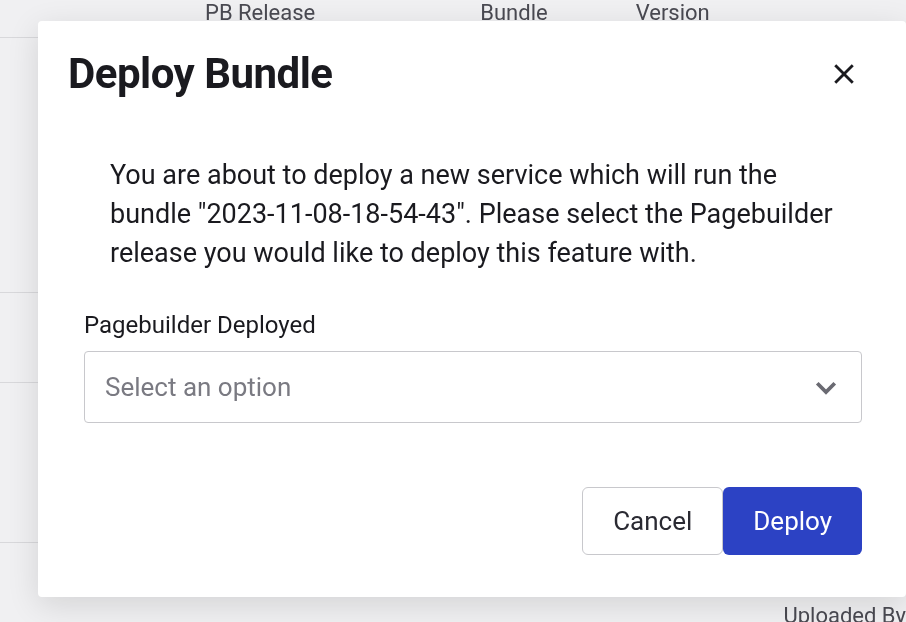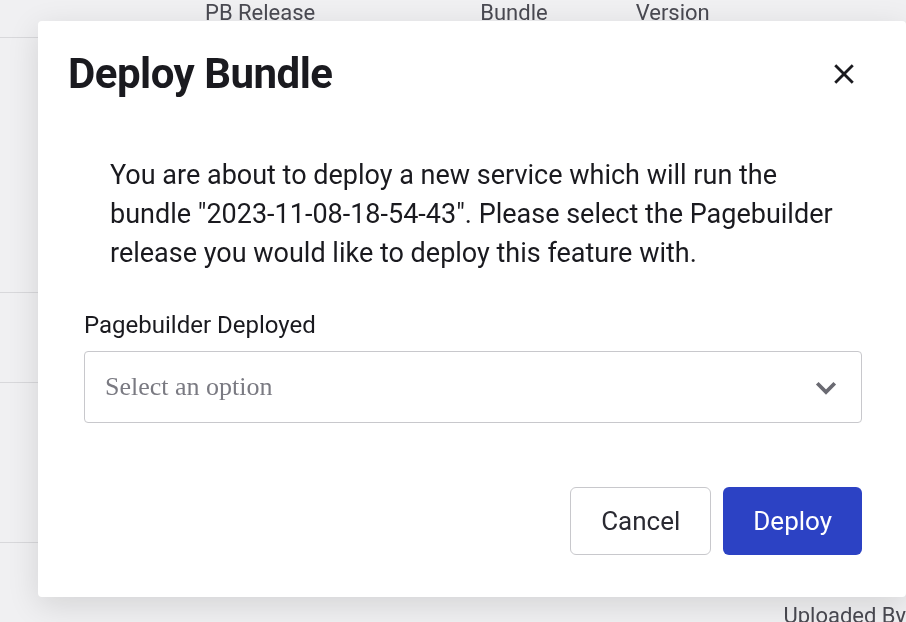--- a/index.html
+++ b/index.html
@@ -164,39 +164,38 @@
     .select-wrapper {
       position: relative;
       border: 1px solid #c8c8cc;
       border-radius: 4px;
       height: 72px;
       display: flex;
       align-items: center;
       padding: 0 20px;
       cursor: pointer;
       background: #fff;
-      font-family: Liberation Serif, serif;
     }
     
     .select-placeholder {
       font-size: 26px;
       color: #7a7a82;
       flex: 1;
     }
     
     .select-chevron {
       color: #6a6a72;
       width: 30px;
       height: 30px;
     }
     
     .modal-footer {
       display: flex;
       justify-content: flex-end;
-      gap: 12px;
+      gap: 0;
       margin-top: 64px;
       padding-right: 0;
     }
     
     .btn {
       border-radius: 6px;
       font-size: 26px;
       padding: 18px 30px;
       cursor: pointer;
       border: none;

